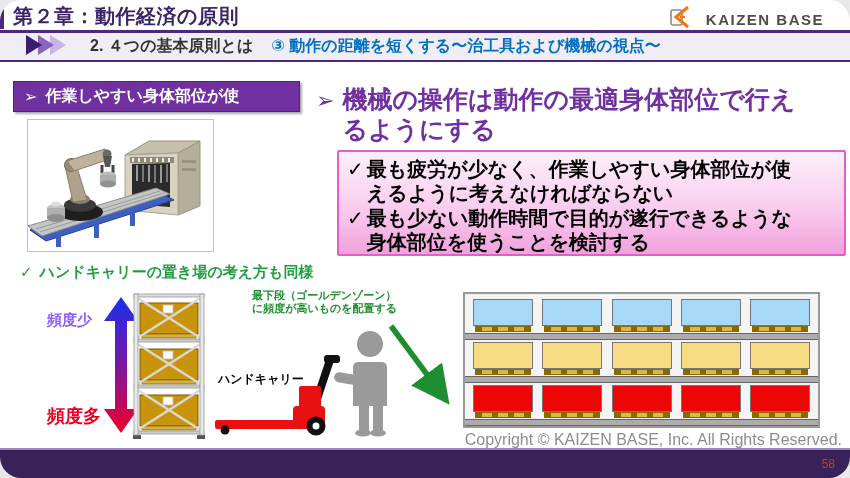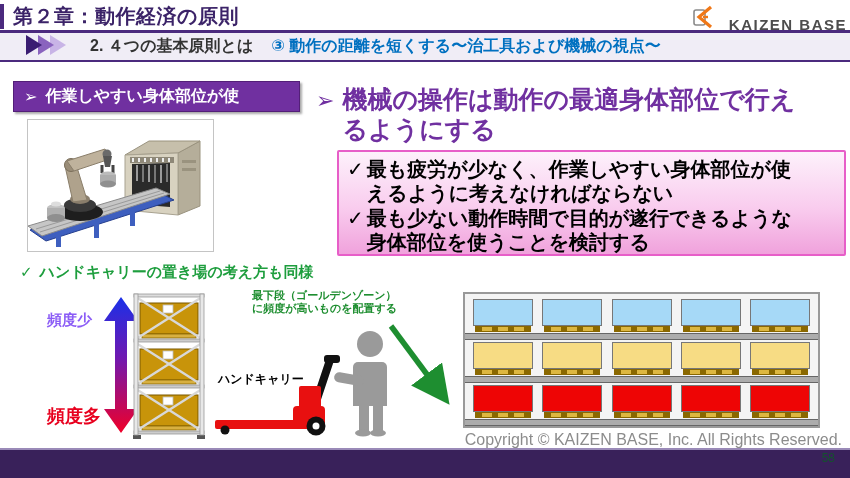--- a/index.html
+++ b/index.html
@@ -1,23 +1,24 @@
 <!DOCTYPE html>
 <html><head>
 <meta charset="utf-8">
 <style>
   html,body{margin:0;padding:0;background:#e8e8e8;}
   #page{
     position:relative;width:850px;height:478px;background:#fff;overflow:hidden;
     font-family:"Liberation Sans","DejaVu Sans",sans-serif;
+    border-radius:21px;
   }
   
   .header-accent{position:absolute;left:0;top:4px;width:4px;height:25px;background:#4B2A7E;}
   .header-title{position:absolute;left:13px;top:3px;font-size:20px;font-weight:bold;color:#3B2368;letter-spacing:.5px;}
-  .logo{position:absolute;right:3px;top:5px;display:flex;align-items:flex-end;gap:16px;}
+  .logo{position:absolute;right:26px;top:5px;display:flex;align-items:center;gap:16px;}
   .logo-text{font-size:15px;font-weight:bold;color:#4D4D4D;letter-spacing:1.5px;}
   .header-line{position:absolute;left:0;top:30px;width:100%;height:3px;background:#4B2A7E;}
   
   .subband{position:absolute;left:0;top:33px;width:100%;height:27px;background:#F0EDF6;
     border-bottom:2px solid #4B2A7E;display:flex;align-items:center;box-sizing:content-box;}
   .subband .chevrons{margin-left:26px;flex:none;}
   .section-label{margin-left:12px;font-size:16px;font-weight:bold;color:#333;}
   .topic-label{margin-left:18px;font-size:16px;font-weight:bold;color:#0070C0;text-align:right;}
   
   .side-title{position:absolute;left:13px;top:81px;width:287px;height:31px;box-sizing:border-box;
@@ -55,21 +56,21 @@
   .rack-boxes{display:flex;justify-content:space-between;}
   .rack-unit{width:60px;}
   .rack-box{height:27px;border:1px solid #777;box-sizing:border-box;}
   .rack-pallet{height:6px;border:1px solid #8A6800;box-sizing:border-box;margin:0 2px;
     background:repeating-linear-gradient(90deg,#8A6800 0 6px,#DDB740 6px 16px);}
   .rack-shelf{height:5px;background:#ACACAC;border-top:1px solid #666;border-bottom:1px solid #666;
     margin:1px -8px 0;}
   
   .copyright{position:absolute;right:8px;top:431px;font-size:16px;color:#8C8C8C;}
   .footer-bar{position:absolute;left:0;bottom:0;width:100%;height:28px;background:#39215A;border-top:2px solid #9A8AB8;}
-  .page-number{position:absolute;right:15px;bottom:13px;color:#14532d;font-size:12px;text-align:right;}
+  .page-number{position:absolute;right:15px;bottom:7px;color:#c2410c;font-size:12px;text-align:right;}
 </style>
 </head>
 <body>
 
 <div id="page">
 
   <div class="header-accent"></div>
   <div class="header-title">第２章：動作経済の原則</div>
   <div class="logo">
     <span>

